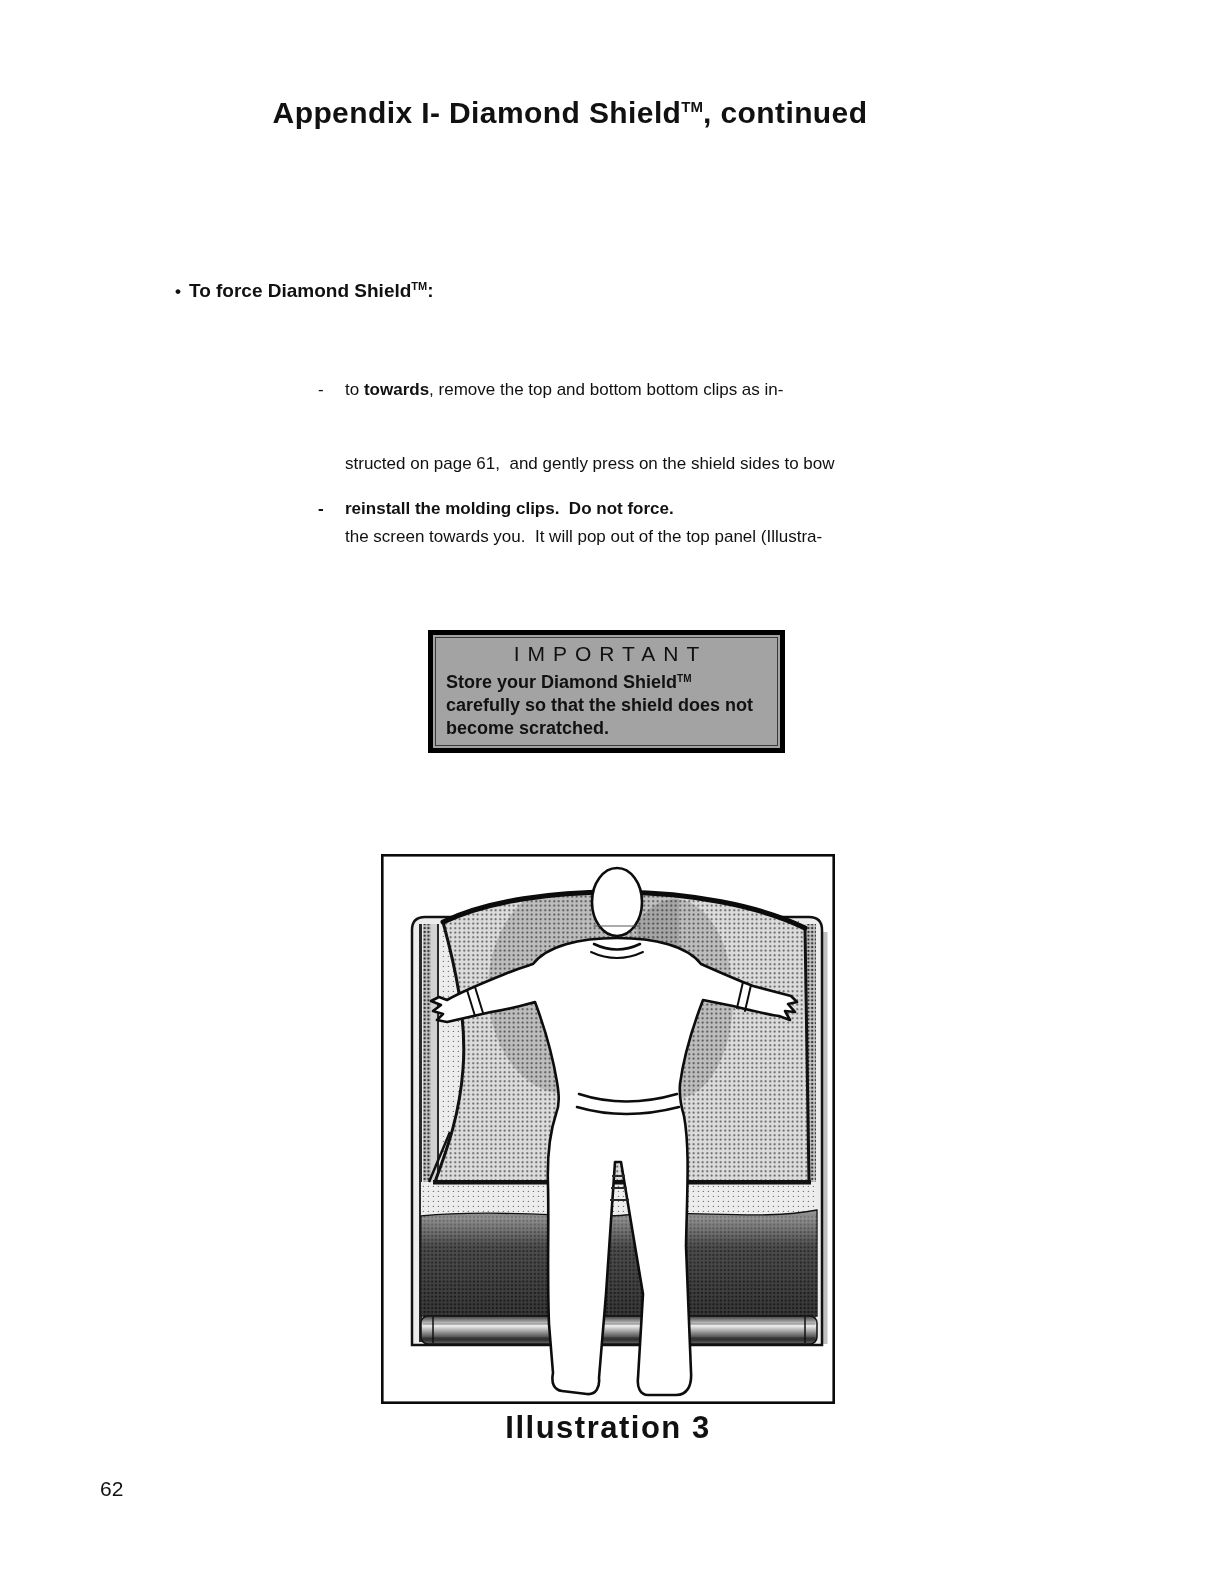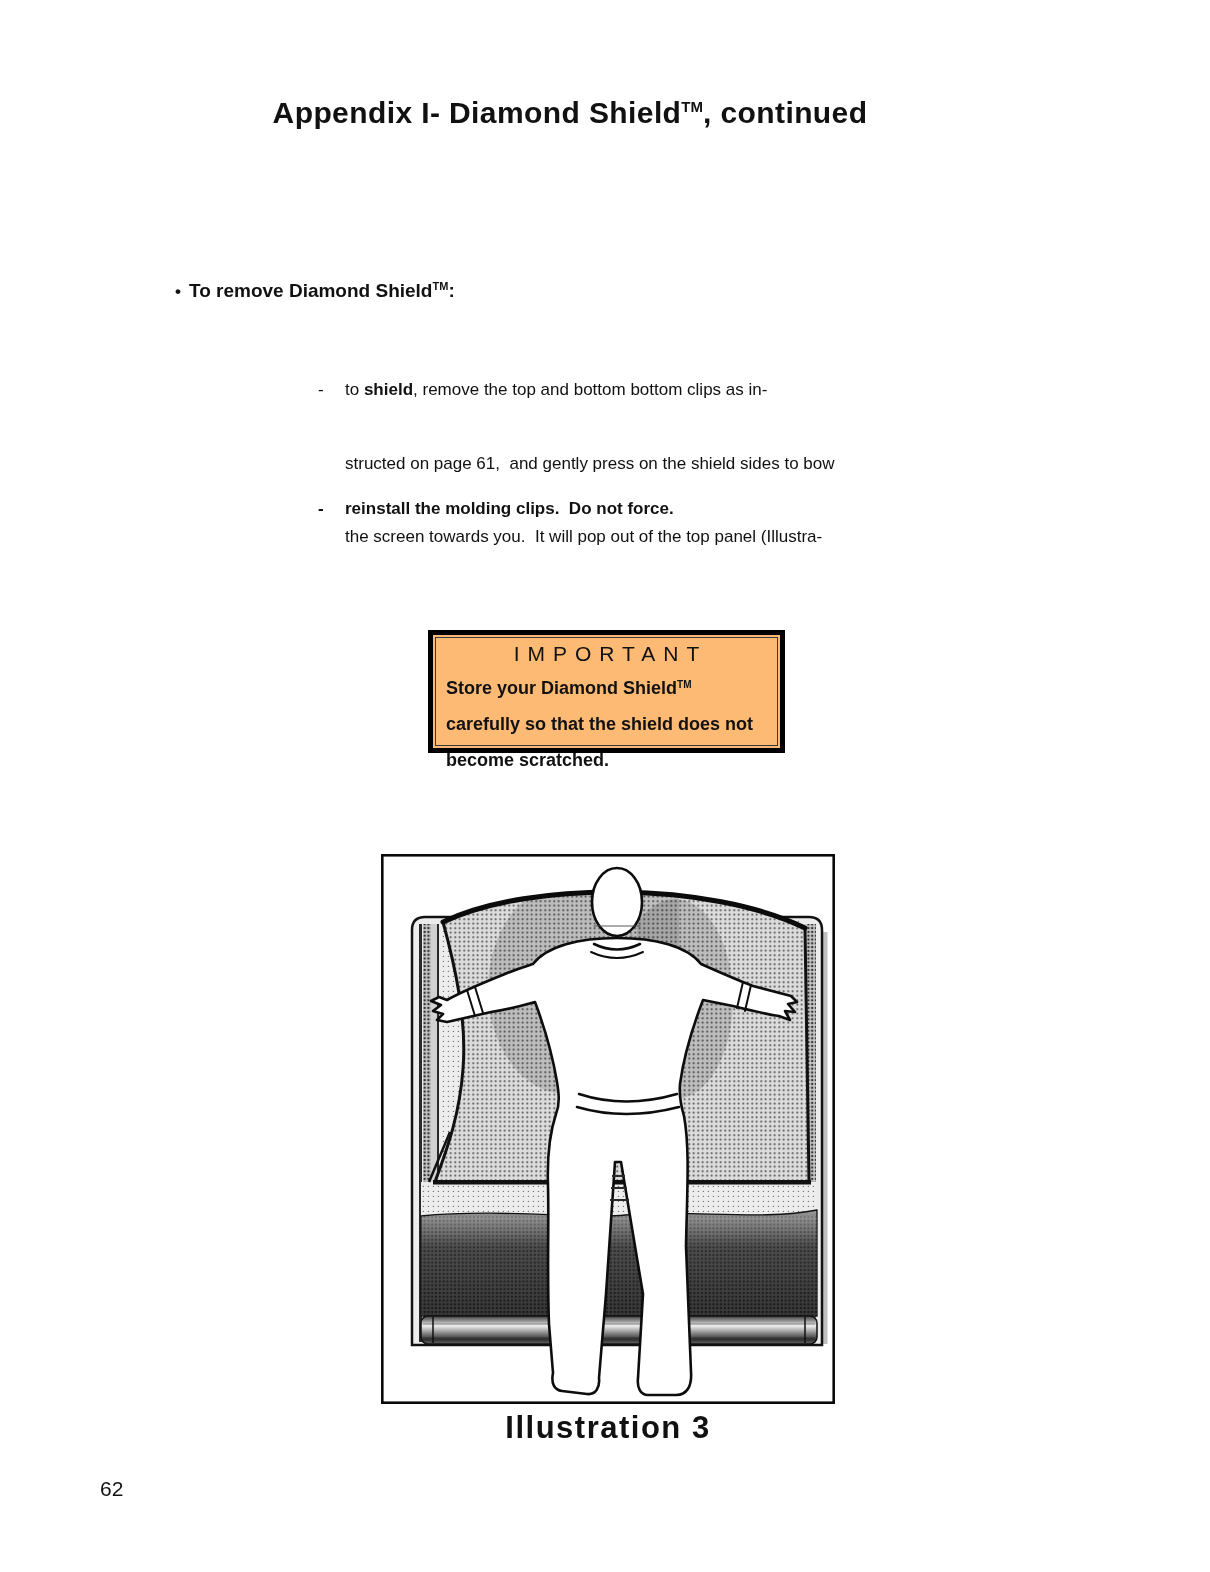--- a/index.html
+++ b/index.html
@@ -30,58 +30,58 @@
   
   .dash-item{left:318px;white-space:pre;font-size:17px;line-height:24.5px;}
   .dash-item .dash{display:inline-block;width:27px;}
   .dash-item .cont{padding-left:27px;}
   .bold{font-weight:bold;}
   
   .important-box{
     left:428px;top:630px;width:357px;height:123px;
     box-sizing:border-box;
     border:5px solid #000;
-    background:#fdba74;
+    background:#a3a3a3;
   }
   .important-inner{
     box-sizing:border-box;
     margin:2px;height:109px;
     border:1.5px solid #3a3a3a;
     padding:3px 2px 4px 10px;
     overflow:visible;
   }
   .important-title{
     text-align:center;
     font-size:21px;letter-spacing:8px;
     font-weight:normal;
     margin:1px 0 1px 0;
   }
   .important-line{
-    font-size:18px;font-weight:bold;line-height:36px;white-space:pre;
+    font-size:18px;font-weight:bold;line-height:23px;white-space:pre;
   }
   .important-line .tm{font-size:10px;vertical-align:6px;}
   
   .illustration-wrap{left:381px;top:854px;width:454px;height:550px;}
   .illustration-caption{
     left:381px;top:1410px;width:454px;
     text-align:center;
     font-size:31px;font-weight:bold;letter-spacing:1.5px;
     white-space:pre;
   }
   .page-number{left:100px;top:1477px;font-size:21px;}
 </style>
 </head>
 <body>
 
 <div class="abs doc-title"><span>Appendix I- Diamond Shield</span><span class="tm">TM</span><span>, continued</span></div>
 
-<div class="abs bullet-heading"><span class="bullet">•</span><span>To remove Diamond Shield</span><span class="tm">TM</span><span>:</span></div>
+<div class="abs bullet-heading"><span class="bullet">•</span><span>To force Diamond Shield</span><span class="tm">TM</span><span>:</span></div>
 
 <div class="abs dash-item" style="top:329px;">
-  <div><span class="dash">-</span><span>to </span><span class="bold">shield</span><span>, remove the top and bottom bottom clips as in-</span></div>
+  <div><span class="dash">-</span><span>to </span><span class="bold">towards</span><span>, remove the top and bottom bottom clips as in-</span></div>
   <div class="cont">structed on page 61,  and gently press on the shield sides to bow</div>
   <div class="cont">the screen towards you.  It will pop out of the top panel (Illustra-</div>
 </div>
 
 <div class="abs dash-item" style="top:448px;font-weight:bold;">
   <div><span class="dash">-</span><span>reinstall the molding clips.  Do not force.</span></div>
 </div>
 
 <div class="abs important-box">
   <div class="important-inner">

